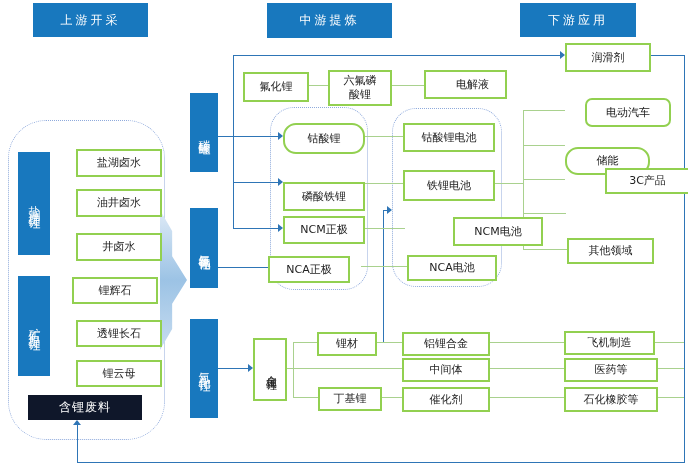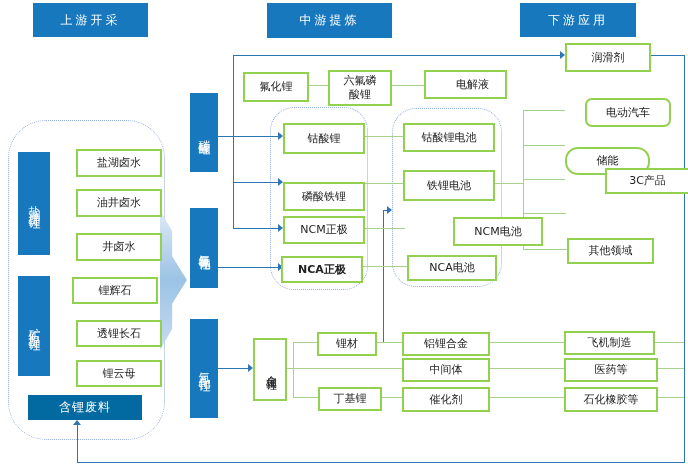--- a/index.html
+++ b/index.html
@@ -3,21 +3,21 @@
 <meta charset="utf-8">
 <style>
   html,body{margin:0;padding:0;background:#fff;}
   .canvas{position:relative;width:688px;height:466px;background:#fff;overflow:hidden;
           font-family:"DejaVu Sans",sans-serif;}
   .hdr{position:absolute;background:#1878BE;color:#fff;display:flex;align-items:center;
        justify-content:center;font-size:12px;letter-spacing:3px;}
   .bboxv{position:absolute;background:#1878BE;color:#fff;display:flex;align-items:center;
        justify-content:center;font-size:12px;writing-mode:vertical-rl;text-orientation:upright;
        letter-spacing:4px;}
-  .bboxh{position:absolute;background:#0369a1;color:#fff;display:flex;align-items:center;
+  .bboxh{position:absolute;background:#0f172a;color:#fff;display:flex;align-items:center;
        justify-content:center;font-size:12px;letter-spacing:1px;}
   .gbox{position:absolute;background:#fff;border:2px solid #92D050;color:#222;display:flex;
        align-items:center;justify-content:center;font-size:11px;text-align:center;line-height:1.25;}
   .gboxv{position:absolute;background:#fff;border:2px solid #92D050;color:#222;display:flex;
        align-items:center;justify-content:center;font-size:11px;writing-mode:vertical-rl;
        text-orientation:upright;letter-spacing:2px;}
   .cont{position:absolute;border:1px dotted #8FAADC;background:transparent;}
   .lh{position:absolute;height:1px;}
   .lv{position:absolute;width:1px;}
   .bl{background:#2E75B6;}
@@ -106,24 +106,24 @@
 
   <div class="bboxv" style="left:190px;top:93px;width:28px;height:79px;letter-spacing:2px;">碳酸锂</div>
   <div class="bboxv" style="left:190px;top:208px;width:28px;height:80px;letter-spacing:1px;">氢氧化锂</div>
   <div class="bboxv" style="left:190px;top:319px;width:28px;height:99px;letter-spacing:4px;">氧化锂</div>
   <div class="gboxv" style="left:253px;top:338px;width:30px;height:59px;">金属锂</div>
 
   <div class="gbox" style="left:243px;top:72px;width:62px;height:26px;">氟化锂</div>
   <div class="gbox" style="left:328px;top:70px;width:60px;height:32px;padding:0 12px;box-sizing:content-box;width:36px;">六氟磷酸锂</div>
   <div class="gbox" style="left:424px;top:70px;width:65px;height:25px;padding-left:14px;">电解液</div>
 
-  <div class="gbox" style="left:283px;top:123px;width:78px;height:27px;">钴酸锂</div>
+  <div class="gbox" style="left:283px;top:123px;width:78px;height:27px;border-radius:13px;">钴酸锂</div>
   <div class="gbox" style="left:283px;top:170px;width:78px;height:25px;margin-top:12px;">磷酸铁锂</div>
   <div class="gbox" style="left:283px;top:216px;width:78px;height:24px;">NCM正极</div>
-  <div class="gbox" style="left:281px;top:256px;width:78px;height:23px;font-weight:bold;">NCA正极</div>
+  <div class="gbox" style="left:268px;top:256px;width:78px;height:23px;">NCA正极</div>
 
   <div class="gbox" style="left:403px;top:123px;width:88px;height:25px;">钴酸锂电池</div>
   <div class="gbox" style="left:403px;top:170px;width:88px;height:27px;">铁锂电池</div>
   <div class="gbox" style="left:405px;top:217px;width:86px;height:25px;margin-left:48px;">NCM电池</div>
   <div class="gbox" style="left:407px;top:255px;width:86px;height:22px;">NCA电池</div>
 
   <div class="gbox" style="left:317px;top:332px;width:56px;height:20px;">锂材</div>
   <div class="gbox" style="left:318px;top:387px;width:60px;height:20px;">丁基锂</div>
   <div class="gbox" style="left:402px;top:332px;width:84px;height:20px;">铝锂合金</div>
   <div class="gbox" style="left:402px;top:358px;width:84px;height:20px;">中间体</div>

